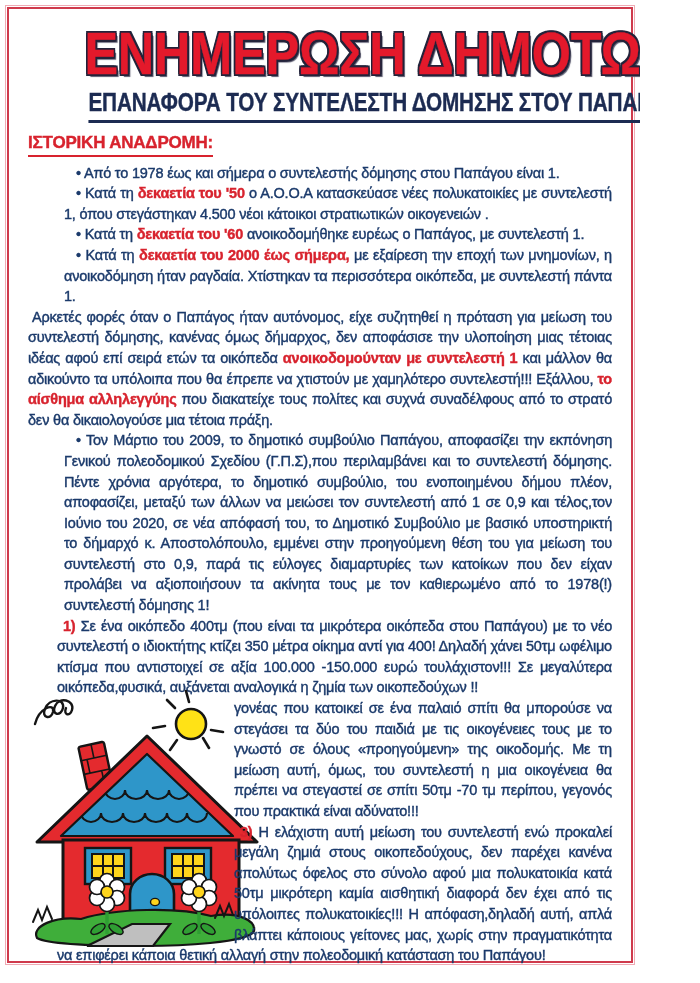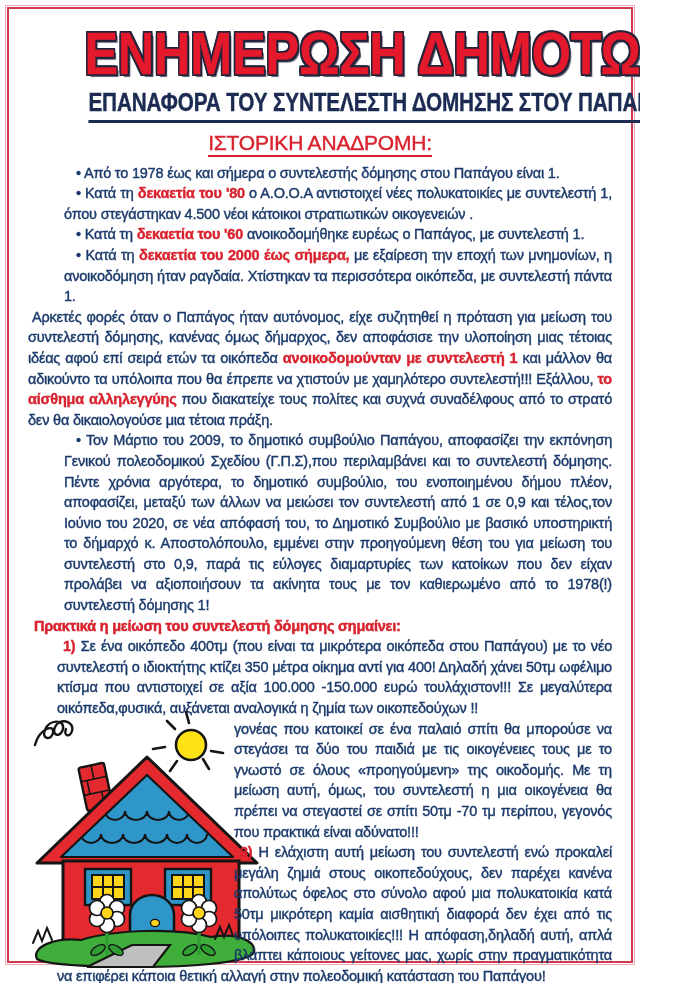--- a/index.html
+++ b/index.html
@@ -17,21 +17,21 @@
     margin:8px 0 2px 0;text-align:center;font-size:60px;line-height:1.05;
     font-weight:700;color:#e4192b;white-space:nowrap;
   }
   h1.title span{
     display:inline-block;transform:scaleX(.84);transform-origin:center;
     text-shadow:-2px -2px 0 #23233a,2px -2px 0 #23233a,-2px 2px 0 #23233a,2px 2px 0 #23233a,
                 0 -2px 0 #23233a,0 2px 0 #23233a,-2px 0 0 #23233a,2px 0 0 #23233a,3px 3px 1px #5a5a6e;
   }
   h2.subtitle{margin:2px 0 0 0;text-align:center;font-size:25px;line-height:1.2;font-weight:700;color:#1c2b52;white-space:nowrap;}
   h2.subtitle span{display:inline-block;transform:scaleX(.83);transform-origin:center;border-bottom:3px solid #1c2b52;padding-bottom:3px;}
-  h3.section-heading{margin:10px 0 6px 0;text-align:center;font-size:21px;font-weight:400;color:#d8232e;}
+  h3.section-heading{margin:10px 0 6px 0;font-size:17px;font-weight:700;color:#d8232e;}
   h3.section-heading span{display:inline-block;border-bottom:2px solid #d8232e;padding-bottom:1px;}
   .body-text{color:#1b3a6b;font-size:14.5px;line-height:20.6px;letter-spacing:-.2px;-webkit-text-stroke:.4px currentColor;}
   p.para{margin:0;text-align:justify;}
   p.bullet{text-indent:12px;margin-left:36px;}
   p.plain{text-indent:4px;}
   p.item{text-indent:6px;margin-left:29px;}
   p.red-heading{color:#d8232e;font-weight:700;text-indent:6px;-webkit-text-stroke:.5px currentColor;}
   .s-red{color:#d8232e;font-weight:700;}
   .s-bold{font-weight:400;}
   .wrap-zone{position:relative;}
@@ -44,26 +44,25 @@
 
 <div class="page">
   <div class="frame"></div>
   <div class="content body-text">
 
     <h1 class="title"><span>ΕΝΗΜΕΡΩΣΗ ΔΗΜΟΤΩΝ</span></h1>
     <h2 class="subtitle"><span>ΕΠΑΝΑΦΟΡΑ ΤΟΥ ΣΥΝΤΕΛΕΣΤΗ ΔΟΜΗΣΗΣ ΣΤΟΥ ΠΑΠΑΓΟΥ</span></h2>
     <h3 class="section-heading"><span>ΙΣΤΟΡΙΚΗ ΑΝΑΔΡΟΜΗ:</span></h3>
 
     <p class="para bullet"><span>• Από το 1978 έως και σήμερα ο συντελεστής δόμησης στου Παπάγου είναι 1.</span></p>
-    <p class="para bullet"><span>• Κατά τη </span><span class="s-red">δεκαετία του '80</span><span> ο Α.Ο.Ο.Α αντιστοιχεί νέες πολυκατοικίες </span><span class="s-bold">με συντελεστή 1,</span><span> όπου στεγάστηκαν 4.500 νέοι κάτοικοι στρατιωτικών οικογενειών .</span></p>
+    <p class="para bullet"><span>• Κατά τη </span><span class="s-red">δεκαετία του '50</span><span> ο Α.Ο.Ο.Α κατασκεύασε νέες πολυκατοικίες </span><span class="s-bold">με συντελεστή 1,</span><span> όπου στεγάστηκαν 4.500 νέοι κάτοικοι στρατιωτικών οικογενειών .</span></p>
     <p class="para bullet"><span>• Κατά τη </span><span class="s-red">δεκαετία του '60</span><span> ανοικοδομήθηκε ευρέως ο Παπάγος, με συντελεστή 1.</span></p>
     <p class="para bullet"><span>• Κατά τη </span><span class="s-red">δεκαετία  του 2000 έως σήμερα,</span><span> με εξαίρεση την εποχή των μνημονίων, η ανοικοδόμηση ήταν ραγδαία. Χτίστηκαν  τα περισσότερα οικόπεδα, </span><span class="s-bold">με συντελεστή πάντα 1.</span></p>
     <p class="para plain"><span>Αρκετές φορές όταν ο Παπάγος ήταν αυτόνομος, είχε συζητηθεί η πρόταση  για  μείωση του συντελεστή δόμησης, κανένας όμως δήμαρχος, δεν αποφάσισε την  υλοποίηση μιας τέτοιας ιδέας αφού επί σειρά ετών τα οικόπεδα </span><span class="s-red">ανοικοδομούνταν με συντελεστή 1</span><span> και μάλλον θα αδικούντο τα υπόλοιπα που θα έπρεπε να χτιστούν με χαμηλότερο συντελεστή!!! Εξάλλου, </span><span class="s-red">το αίσθημα αλληλεγγύης</span><span> που διακατείχε τους πολίτες και συχνά συναδέλφους από το στρατό δεν θα δικαιολογούσε μια τέτοια πράξη.</span></p>
     <p class="para bullet"><span>• Τον Μάρτιο του 2009, το δημοτικό συμβούλιο Παπάγου, αποφασίζει την εκπόνηση Γενικού πολεοδομικού Σχεδίου (Γ.Π.Σ),που περιλαμβάνει και το συντελεστή δόμησης. Πέντε χρόνια αργότερα, το δημοτικό συμβούλιο, του ενοποιημένου δήμου πλέον, αποφασίζει, μεταξύ των άλλων να μειώσει τον συντελεστή </span><span class="s-bold">από 1 σε 0,9</span><span> και τέλος,τον Ιούνιο του 2020, σε νέα απόφασή του, το Δημοτικό Συμβούλιο με βασικό υποστηρικτή το </span><span class="s-bold">δήμαρχό κ. Αποστολόπουλο,</span><span> εμμένει στην προηγούμενη θέση του για μείωση του συντελεστή στο 0,9, παρά τις εύλογες διαμαρτυρίες των κατοίκων που δεν είχαν προλάβει να αξιοποιήσουν τα ακίνητα τους με τον καθιερωμένο από το </span><span class="s-bold">1978(!)</span><span> συντελεστή δόμησης 1!</span></p>
-    <p class="para red-heading">Πρακτικά η μείωση του συντελεστή δόμησης σημαίνει:</p>
     <p class="para item"><span class="s-red">1)</span><span> Σε ένα οικόπεδο </span><span class="s-bold">400τμ</span><span>  (που είναι τα μικρότερα οικόπεδα στου Παπάγου) με το νέο συντελεστή ο ιδιοκτήτης κτίζει 350 μέτρα οίκημα αντί για 400! Δηλαδή </span><span class="s-bold">χάνει 50τμ ωφέλιμο</span><span> κτίσμα που αντιστοιχεί σε </span><span class="s-bold">αξία 100.000 -150.000 ευρώ τουλάχιστον!!!</span><span> Σε μεγαλύτερα οικόπεδα,φυσικά, αυξάνεται αναλογικά η ζημία των οικοπεδούχων !!</span></p>
 
     <div class="wrap-zone">
       <div class="illustration">
         <svg width="232" height="258" viewBox="0 0 230 258" xmlns="http://www.w3.org/2000/svg">
           <defs>
             <clipPath id="roofclip">
                 <polygon points="118,66 204,148 32,148"></polygon>
               </clipPath>
           </defs>

